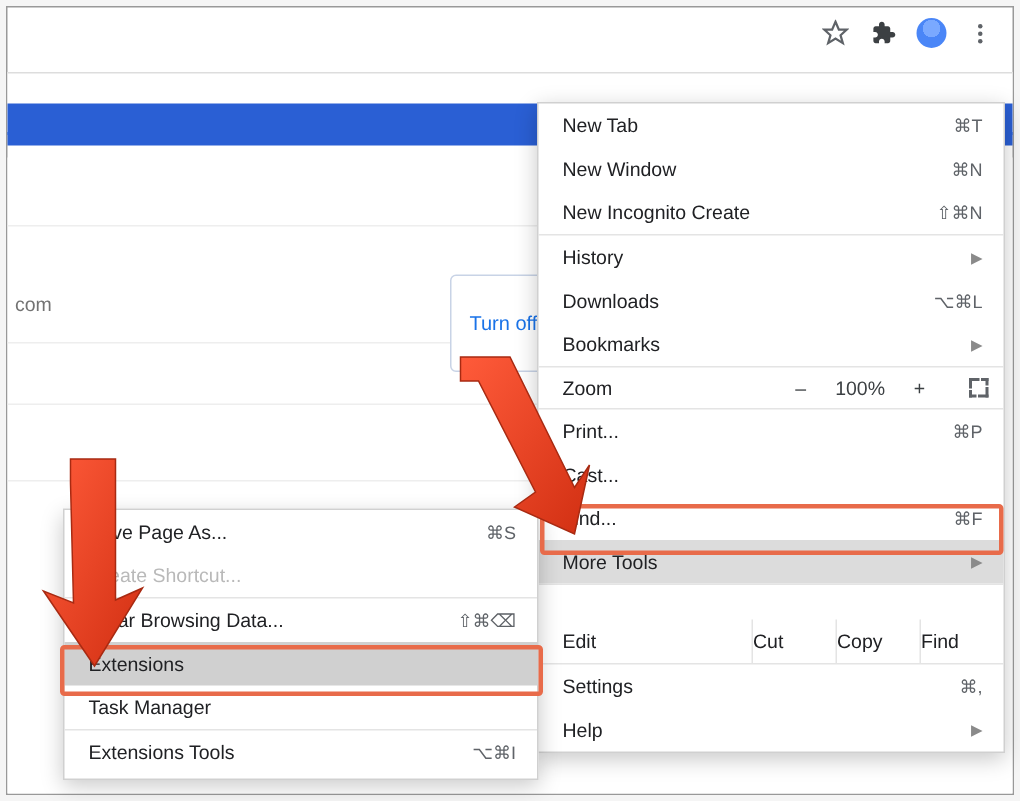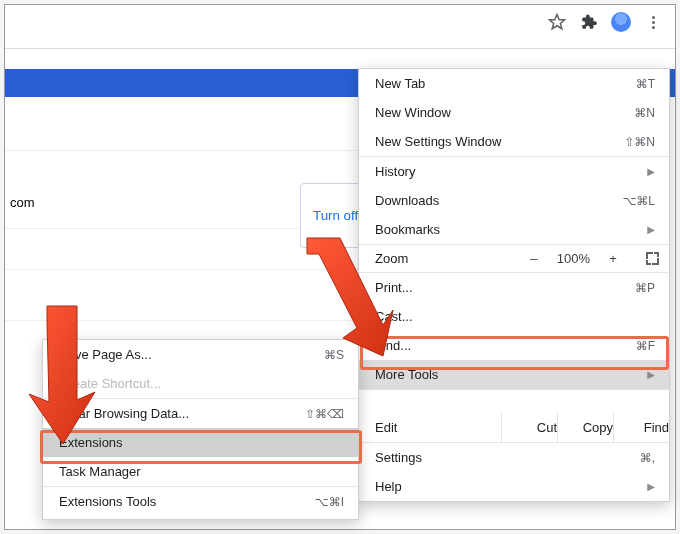--- a/index.html
+++ b/index.html
@@ -7,21 +7,21 @@
 .frame { position: absolute; top:4px; left:4px; right:4px; bottom:4px; border:1px solid #999; background:#fff; }
 .toolbar { position:absolute; top:3px; right:11px; height:28px; display:flex; align-items:center; gap:10px; }
 .toolbar .iconbtn { width:22px; height:22px; display:flex; align-items:center; justify-content:center; color:#5f6368; cursor:pointer; }
 .avatar { width:20px; height:20px; border-radius:50%; background: radial-gradient(circle at 50% 35%, #7aa9ff 35%, #4a86f7 36%); }
 .dots { display:flex; flex-direction:column; gap:2px; }
 .dots span { width:3px; height:3px; background:#5f6368; border-radius:50%; }
 .bluebar { position:absolute; top:43px; left:0; right:0; height:42px; background:#fff; border-top:1px solid #ddd; border-bottom:2px solid #1a55c6; }
 .bluebar::before { content:""; position:absolute; top:20px; left:0; right:0; height:28px; background:#2a5fd4; }
 .content-bg { position:absolute; top:100px; left:0; right:0; bottom:0; background:#fff; }
 .turnoff { position:absolute; top:178px; left:295px; border:1px solid #c8d3e6; border-radius:4px; padding:24px 12px; color:#1a73e8; font-weight:500; background:#fff; cursor:pointer; }
-.com { position:absolute; top:190px; left:5px; color:#000000; }
+.com { position:absolute; top:190px; left:5px; color:#737373; }
 .gray-lines { position:absolute; background:#eee; height:1px; left:0; }
 .menu { position:absolute; background:#fff; border:1px solid #d0d0d0; box-shadow:0 4px 14px rgba(0,0,0,.22); }
 .main-menu { top:63px; right:5px; width:312px; }
 .menu-item { display:flex; align-items:center; justify-content:space-between; padding:7px 14px 7px 16px; cursor:pointer; min-height:29px; }
 .menu-item .label { flex:1; }
 .shortcut { color:#5f6368; font-size:12px; }
 .submenu-caret { color:#8a8a8a; font-size:10px; }
 .sep { height:1px; background:#e4e4e4; margin:0; }
 .zoom-row { display:flex; align-items:center; padding:6px 10px 6px 16px;gap:33px; }
 .zoom-row .label { flex:1; }
@@ -29,21 +29,21 @@
 .zoom-ctrl .btn { width:18px; text-align:center; cursor:pointer; }
 .fullscreen { width:13px; height:13px; position:relative; margin-left:10px; cursor:pointer; }
 .fullscreen::before, .fullscreen::after { content:""; position:absolute; border:2px solid #5f6368; width:5px; height:5px; }
 .fullscreen::before { top:0; left:0; border-right:none; border-bottom:none; }
 .fullscreen::after { bottom:0; right:0; border-left:none; border-top:none; }
 .fullscreen .b1, .fullscreen .b2 { position:absolute; border:2px solid #5f6368; width:5px; height:5px; }
 .fullscreen .b1 { top:0; right:0; border-left:none; border-bottom:none; }
 .fullscreen .b2 { bottom:0; left:0; border-right:none; border-top:none; }
 .edit-row { display:flex; align-items:center; padding:0;margin-top:23px; }
 .edit-row .label { padding:7px 16px; flex:1; }
-.edit-row .segbtn { padding:7px 0; width:56px; text-align:right; border-left:1px solid #e4e4e4; cursor:pointer; }
+.edit-row .segbtn { padding:7px 0; width:56px; text-align:left; border-left:1px solid #e4e4e4; cursor:pointer; }
 .highlight-box { position:absolute; border:3px solid #e86b4a; border-radius:3px; pointer-events:none; }
 .hl-moretools { top:331px; right:6px; width:309px; height:34px; }
 .hl-extensions { top:425px; left:35px; width:322px; height:34px; }
 .more-tools-menu-item { background:#dcdcdc; }
 .sub-menu { top:334px; left:37px; width:317px; padding-bottom:3px; }
 .sub-menu .menu-item.selected { background:#d0d0d0; }
 .sub-menu .disabled { color:#b9b9b9; cursor:default; }
 .arrow-svg { position:absolute; }
 </style>
 </head>
@@ -87,21 +87,21 @@
   <div class="menu main-menu">
     <div class="menu-item">
       <span class="label">New Tab</span>
       <span class="shortcut">⌘T</span>
     </div>
     <div class="menu-item">
       <span class="label">New Window</span>
       <span class="shortcut">⌘N</span>
     </div>
     <div class="menu-item">
-      <span class="label">New Settings Window</span>
+      <span class="label">New Incognito Create</span>
       <span class="shortcut">⇧⌘N</span>
     </div>
     <div class="sep"></div>
     <div class="menu-item">
       <span class="label">History</span>
       <span class="submenu-caret">▶</span>
     </div>
     <div class="menu-item">
       <span class="label">Downloads</span>
       <span class="shortcut">⌥⌘L</span>

